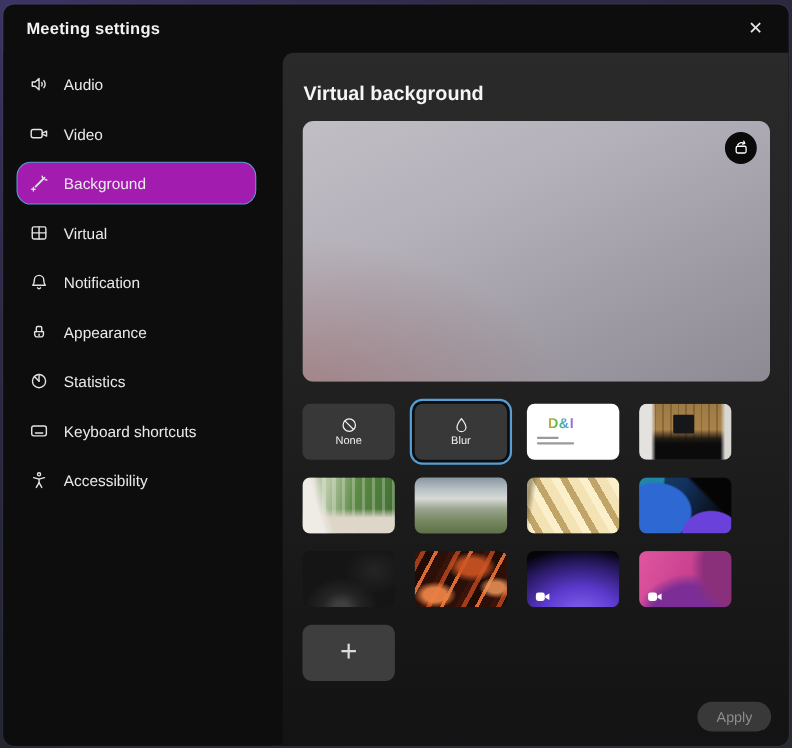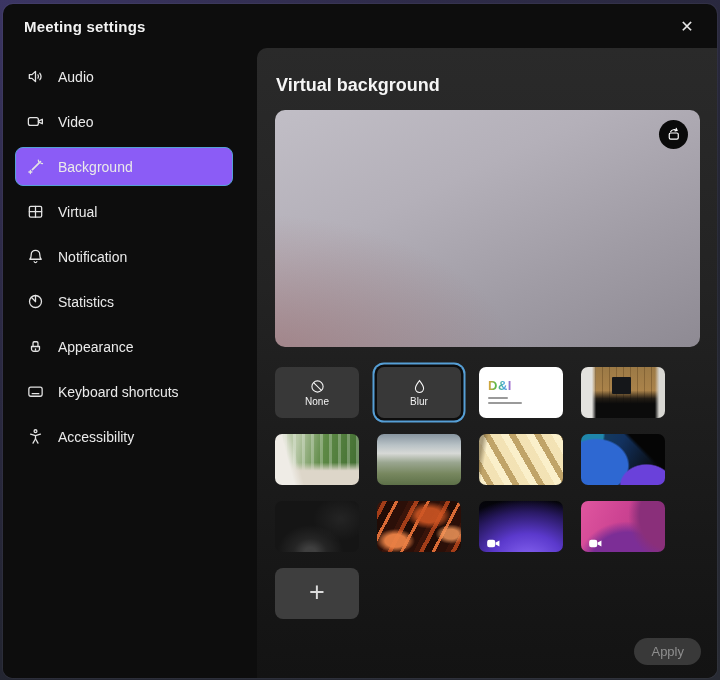--- a/index.html
+++ b/index.html
@@ -11,21 +11,21 @@
   .titlebar{height:44px;display:flex;align-items:center;padding:0 14px 0 21px;}
   .title{font-weight:bold;font-size:15px;color:#f2f2f2;letter-spacing:.2px;}
   .close-btn{margin-left:auto;width:32px;height:32px;display:flex;align-items:center;
     justify-content:center;color:#e6e6e6;font-size:16px;cursor:pointer;border-radius:6px;}
   
   .content{display:flex;height:calc(100% - 44px);gap:10px;}
   .sidebar{width:244px;flex:0 0 244px;padding-top:4px;background:#0d0d0d;}
   .nav-item{display:flex;align-items:center;gap:13px;height:37px;margin:5px 14px 6px 12px;
     padding:0 10px;border-radius:8px;border:1.5px solid transparent;color:#eaeaea;
     font-size:14px;cursor:pointer;}
-  .nav-item.selected{background:#8b5cf6;border-color:#55a0d6;}
+  .nav-item.selected{background:#a21caf;border-color:#55a0d6;border-radius:13px;}
   .nav-icon{width:19px;height:19px;flex:0 0 19px;display:flex;align-items:center;justify-content:center;}
   .nav-icon svg{width:19px;height:19px;stroke:#e3e3e3;fill:none;stroke-width:1.35;
     stroke-linecap:round;stroke-linejoin:round;}
   .main{flex:1;position:relative;border-top-left-radius:10px;padding:16px 17px 0 18px;
     background:linear-gradient(180deg,#2a2a2a 0%,#232323 38%,#181818 78%,#131313 100%);}
   .main-title{font-size:18px;font-weight:bold;color:#f5f5f5;margin:11px 0 14px 1px;}
   
   .preview{position:relative;height:237px;border-radius:10px;
     background:radial-gradient(ellipse at -6% 108%,rgba(155,98,98,.55),rgba(155,98,98,0) 42%),
     linear-gradient(155deg,#c1bec6 0%,#b4b0b9 35%,#a09ca5 68%,#8e8a93 100%);}
@@ -38,21 +38,21 @@
     grid-auto-rows:51px;column-gap:18px;row-gap:16px;}
   .tile{border-radius:7px;position:relative;overflow:hidden;cursor:pointer;}
   .tile.plain{background:#383838;display:flex;flex-direction:column;align-items:center;
     justify-content:center;color:#f2f2f2;font-size:10px;}
   .tile.plain svg{width:17px;height:17px;stroke:#f2f2f2;fill:none;stroke-width:1.3;margin-bottom:1px;}
   .tile.selected{box-shadow:0 0 0 2.5px #0d0d0d,0 0 0 4.5px #569fd6;}
   .cam-badge{position:absolute;left:7px;bottom:6px;width:15px;height:11px;}
   .cam-badge svg{width:15px;height:11px;fill:#fff;}
   
   .t-dni{background:#fff;}
-  .dni-inner{position:absolute;left:9px;top:9px;}
+  .dni-inner{position:absolute;left:9px;top:9px;text-align:right;}
   .dni-text{font-size:13px;font-weight:bold;letter-spacing:.5px;
     background:linear-gradient(90deg,#e8a33d,#58b947,#3fa9dc,#b85fc9);
     -webkit-background-clip:text;background-clip:text;color:transparent;}
   .dni-line{height:2px;background:#9a9a9a;border-radius:1px;margin-top:3px;}
   .dni-line.l1{width:20px;}.dni-line.l2{width:34px;}
   .t-office{background:
     linear-gradient(90deg,#e3e2de 0 13%,rgba(227,226,222,0) 18%),
     linear-gradient(270deg,#d8d7d2 0 7%,rgba(216,215,210,0) 12%),
     linear-gradient(0deg,#0b0b0b 0 28%,rgba(12,12,12,.85) 38%,rgba(30,25,18,0) 54%),
     repeating-linear-gradient(90deg,rgba(70,45,15,.3) 0 1.5px,transparent 1.5px 7px),
@@ -164,37 +164,37 @@
               <path d="M10 3.5 a4.5 4.5 0 0 1 4.5 4.5 c0 3 .9 4.3 1.5 4.9 H4 c.6-.6 1.5-1.9 1.5-4.9 A4.5 4.5 0 0 1 10 3.5 Z"></path>
               <path d="M8.6 15.4 a1.5 1.5 0 0 0 2.8 0"></path>
             </svg>
         </span>
         <span>Notification</span>
       </div>
 
       <div class="nav-item">
         <span class="nav-icon">
           <svg viewBox="0 0 20 20">
+              <path d="M7.4 10 V6.2 a1.2 1.2 0 0 1 1.2-1.2 h2.8 a1.2 1.2 0 0 1 1.2 1.2 V10"></path>
+              <path d="M5.8 10 h8.4 v2.6 a2.4 2.4 0 0 1 -2.4 2.4 h-3.6 a2.4 2.4 0 0 1 -2.4 -2.4 Z"></path>
+              <path d="M10 12.4 v1.4"></path>
+            </svg>
+        </span>
+        <span>Appearance</span>
+      </div>
+
+      <div class="nav-item">
+        <span class="nav-icon">
+          <svg viewBox="0 0 20 20">
               <circle cx="10" cy="10" r="6.3"></circle>
               <path d="M10 10 V3.7"></path>
               <path d="M10 10 L5.6 5.6"></path>
             </svg>
         </span>
         <span>Statistics</span>
-      </div>
-
-      <div class="nav-item">
-        <span class="nav-icon">
-          <svg viewBox="0 0 20 20">
-              <path d="M7.4 10 V6.2 a1.2 1.2 0 0 1 1.2-1.2 h2.8 a1.2 1.2 0 0 1 1.2 1.2 V10"></path>
-              <path d="M5.8 10 h8.4 v2.6 a2.4 2.4 0 0 1 -2.4 2.4 h-3.6 a2.4 2.4 0 0 1 -2.4 -2.4 Z"></path>
-              <path d="M10 12.4 v1.4"></path>
-            </svg>
-        </span>
-        <span>Appearance</span>
       </div>
 
       <div class="nav-item">
         <span class="nav-icon">
           <svg viewBox="0 0 20 20">
               <rect x="3" y="5.5" width="14" height="9.5" rx="2"></rect>
               <path d="M6.5 12.3 h7"></path>
             </svg>
         </span>
         <span>Keyboard shortcuts</span>

